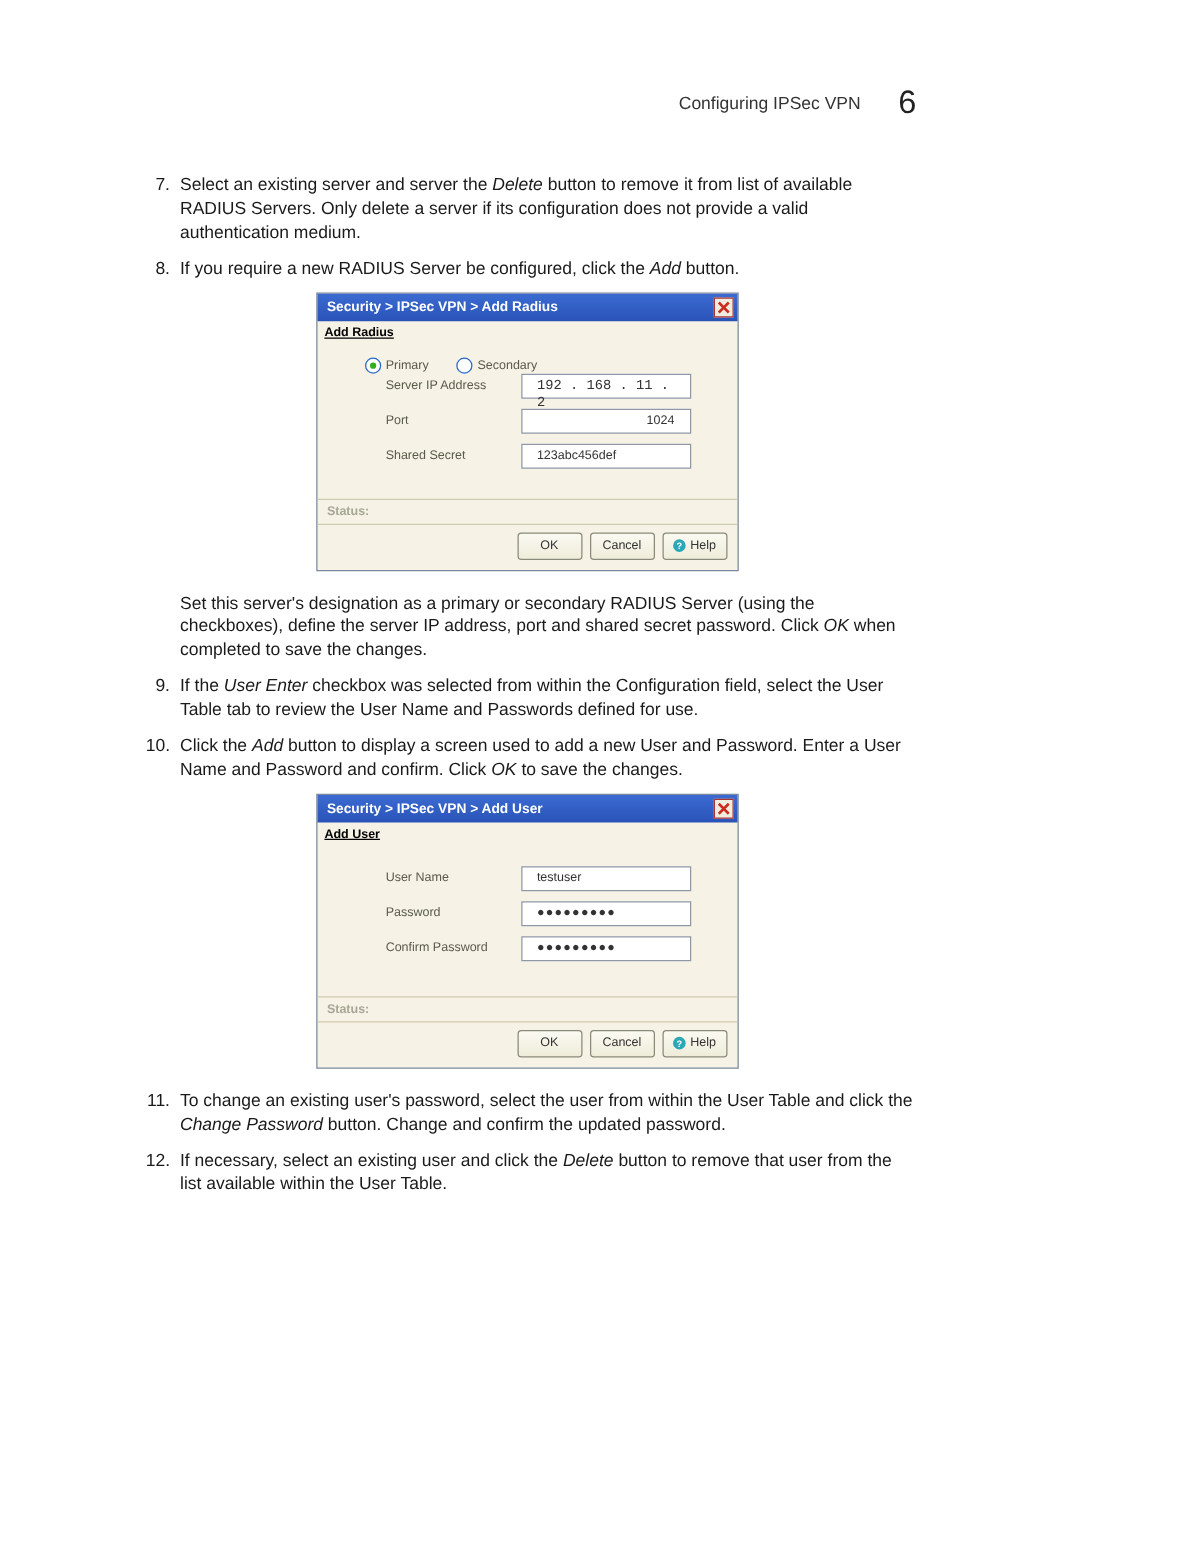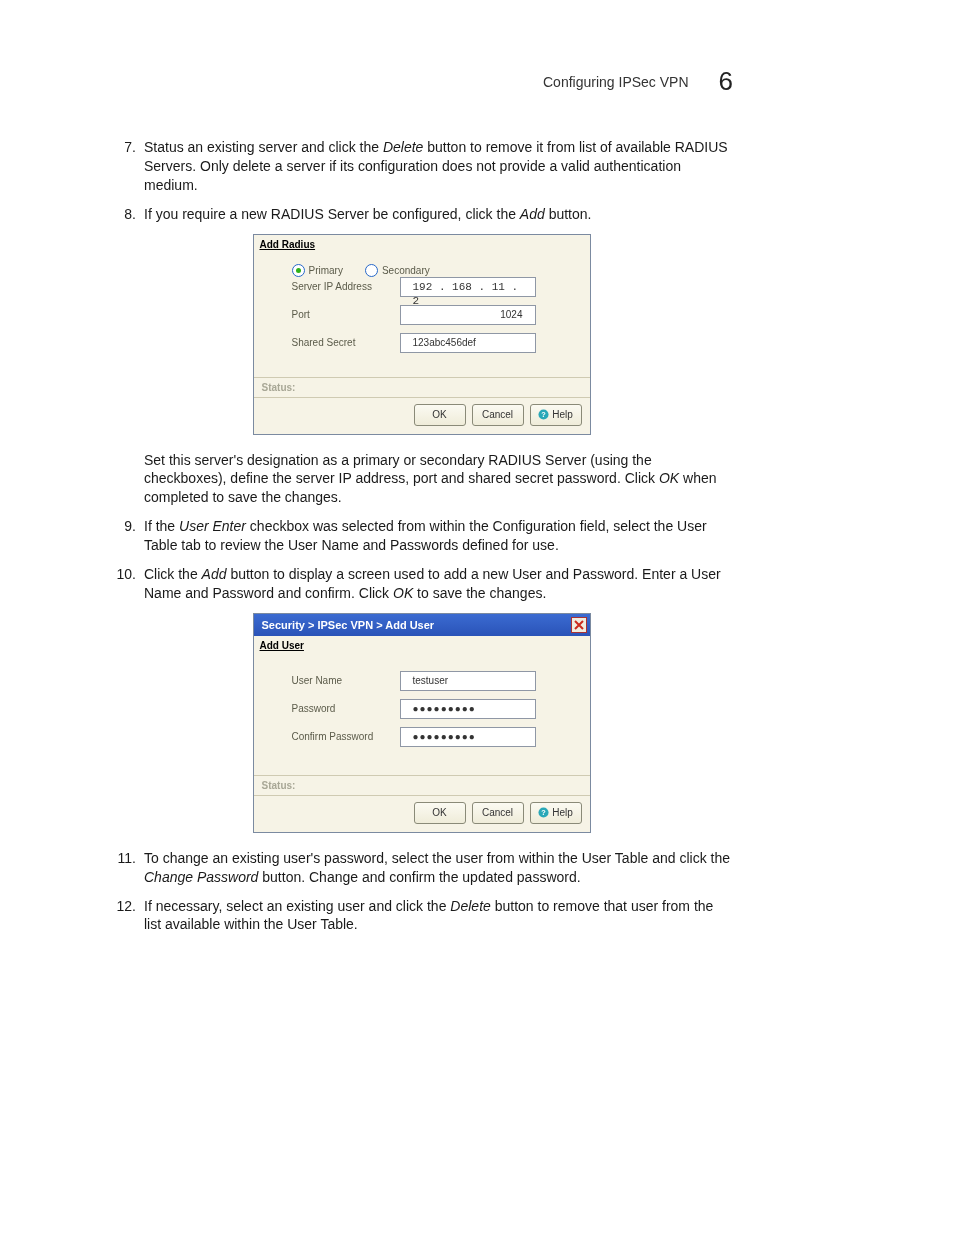--- a/index.html
+++ b/index.html
@@ -111,20 +111,21 @@
   .radio-group { display:flex; align-items:center; margin-right: 22px; }
   .form-row {
     display: flex;
     align-items: center;
     margin-bottom: 8px;
   }
   .form-label {
     flex: 0 0 108px;
     font-size: 10px;
     color: #5b5b4a;
+    margin-left: 17px;
   }
   .form-input {
     border: 1px solid #8f97a5;
     background: #fff;
     font-family: "Courier New", monospace;
     font-size: 11px;
     color: #333;
     padding: 2px 12px;
     width: 110px;
     height: 14px;
@@ -176,34 +177,42 @@
     <span class="header-title">Configuring IPSec VPN</span>
     <span class="header-num">6</span>
   </div>
 
   <div class="content">
     <ol class="steps">
 
       <li>
         <span class="step-num">7.</span>
         <span class="step-body">
-          <span>Status an existing server and click the </span><em class="it">Delete</em><span> button to remove it from list of available RADIUS Servers. Only delete a server if its configuration does not provide a valid authentication medium.</span>
+          <span>Select an existing server and server the </span><em class="it">Delete</em><span> button to remove it from list of available RADIUS Servers. Only delete a server if its configuration does not provide a valid authentication medium.</span>
         </span>
       </li>
 
       <li>
         <span class="step-num">8.</span>
         <span class="step-body">
           <span>If you require a new RADIUS Server be configured, click the </span><em class="it">Add</em><span> button.</span>
         </span>
       </li>
     </ol>
 
     <div class="dialog-wrap">
       <div class="dialog">
+        <div class="dlg-titlebar">
+          <span>Security &gt; IPSec VPN &gt; Add Radius</span>
+          <span class="close-btn">
+            <svg viewBox="0 0 10 10">
+                <path d="M1 1 L9 9 M9 1 L1 9" stroke="#cc2a1d" stroke-width="2" fill="none"></path>
+              </svg>
+          </span>
+        </div>
         <div class="dlg-section-label">Add Radius</div>
         <div class="dlg-body">
           <div class="radio-row">
             <span class="radio-group">
               <span class="radio sel"></span>
               <span>Primary</span>
             </span>
             <span class="radio-group">
               <span class="radio"></span>
               <span>Secondary</span>

